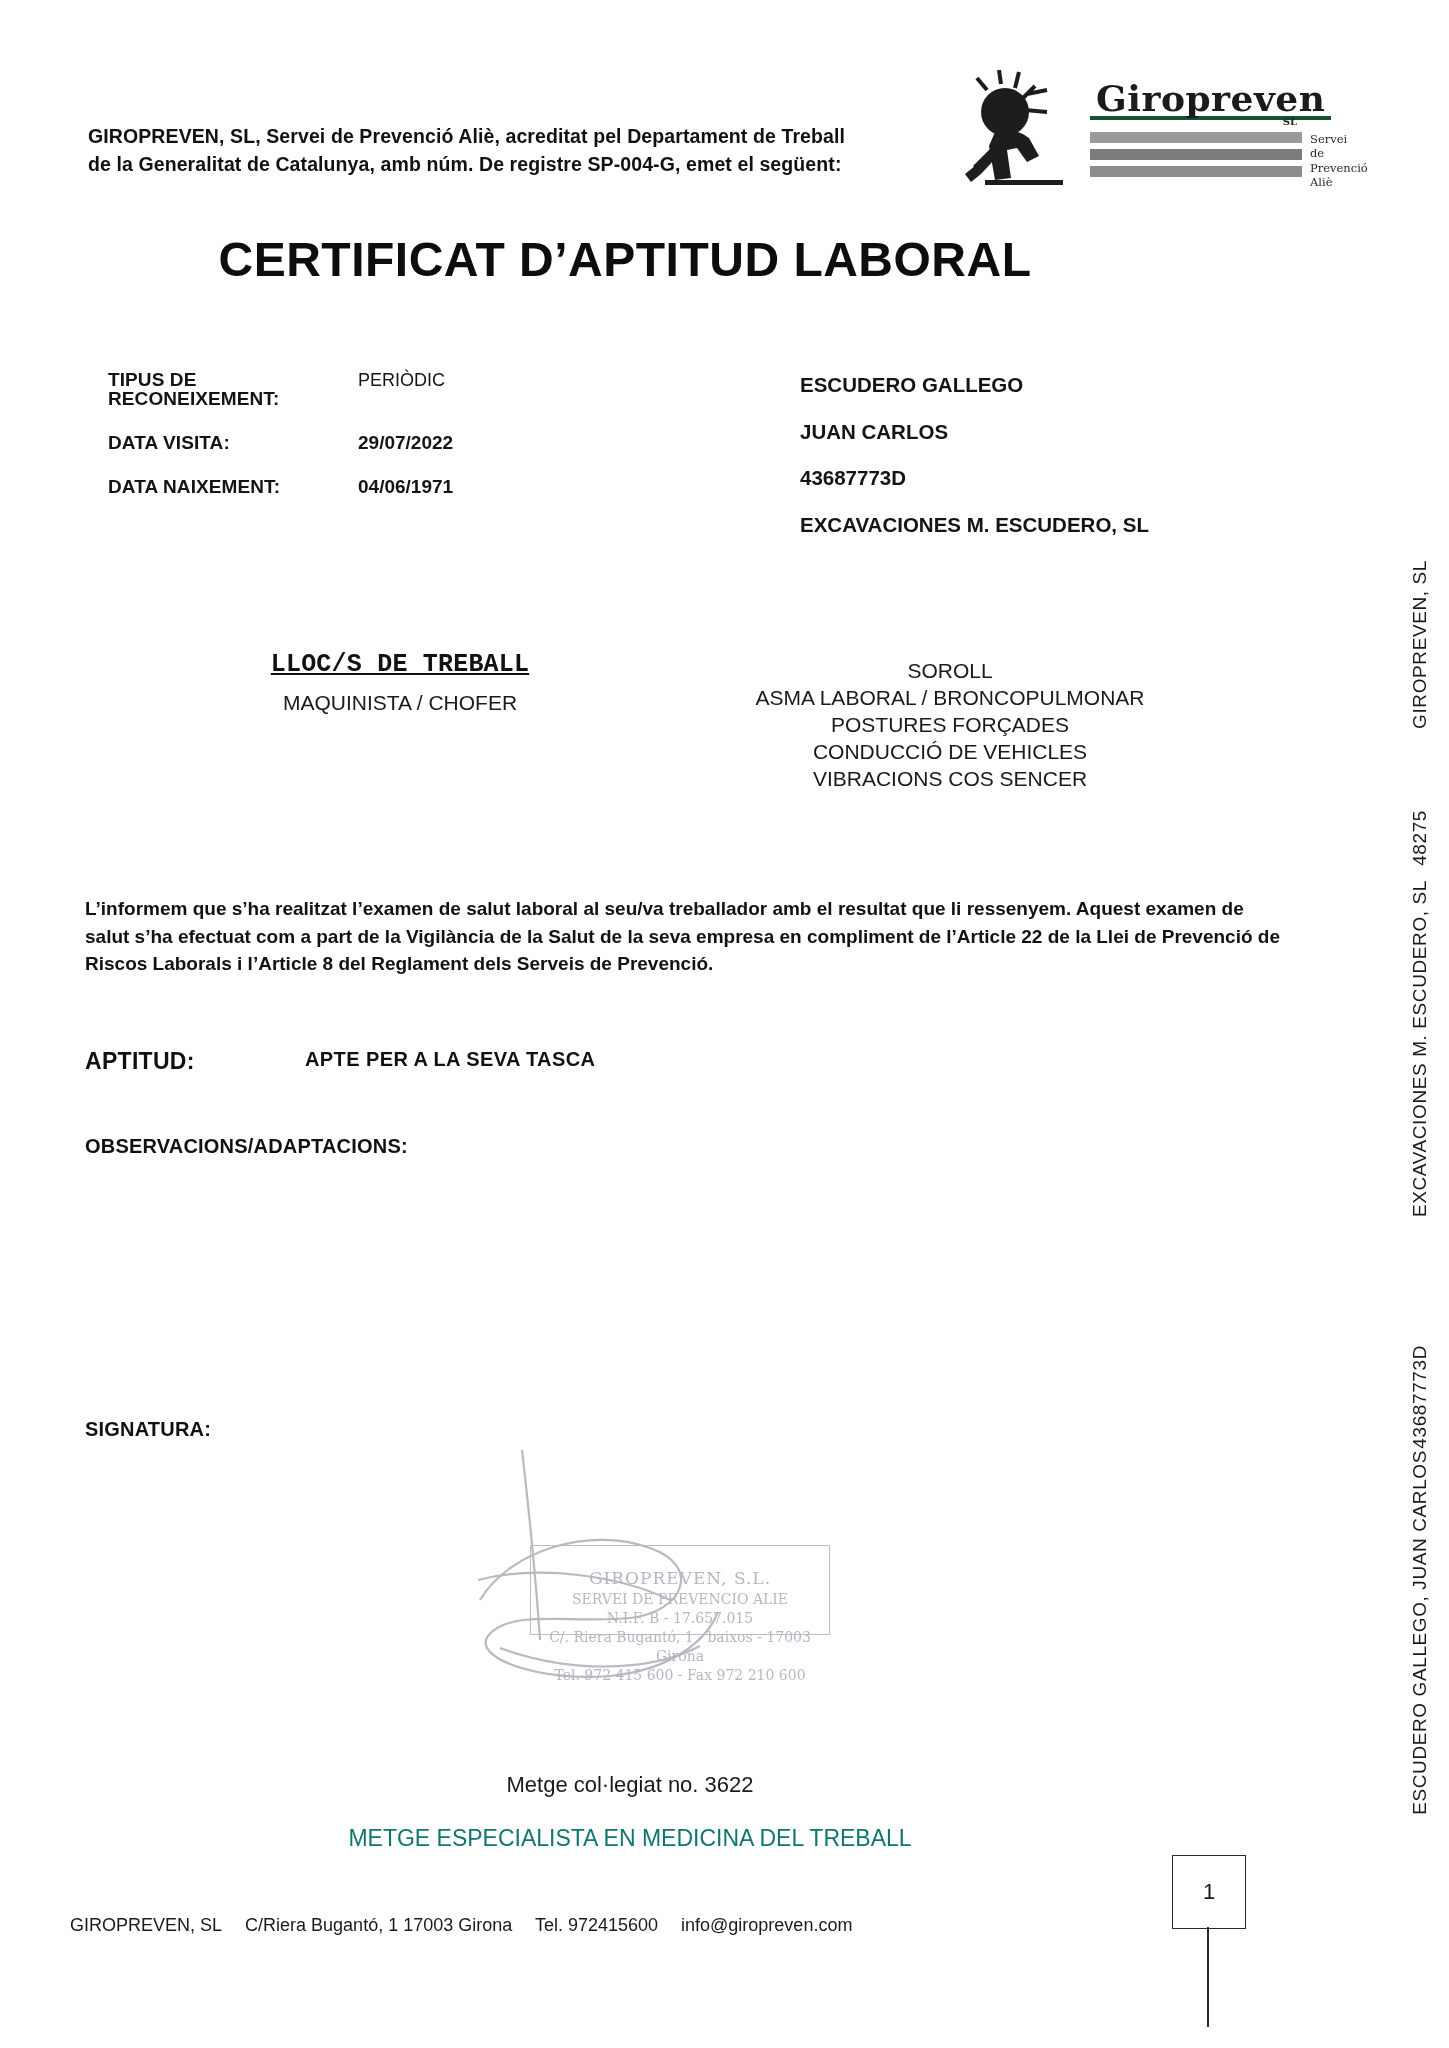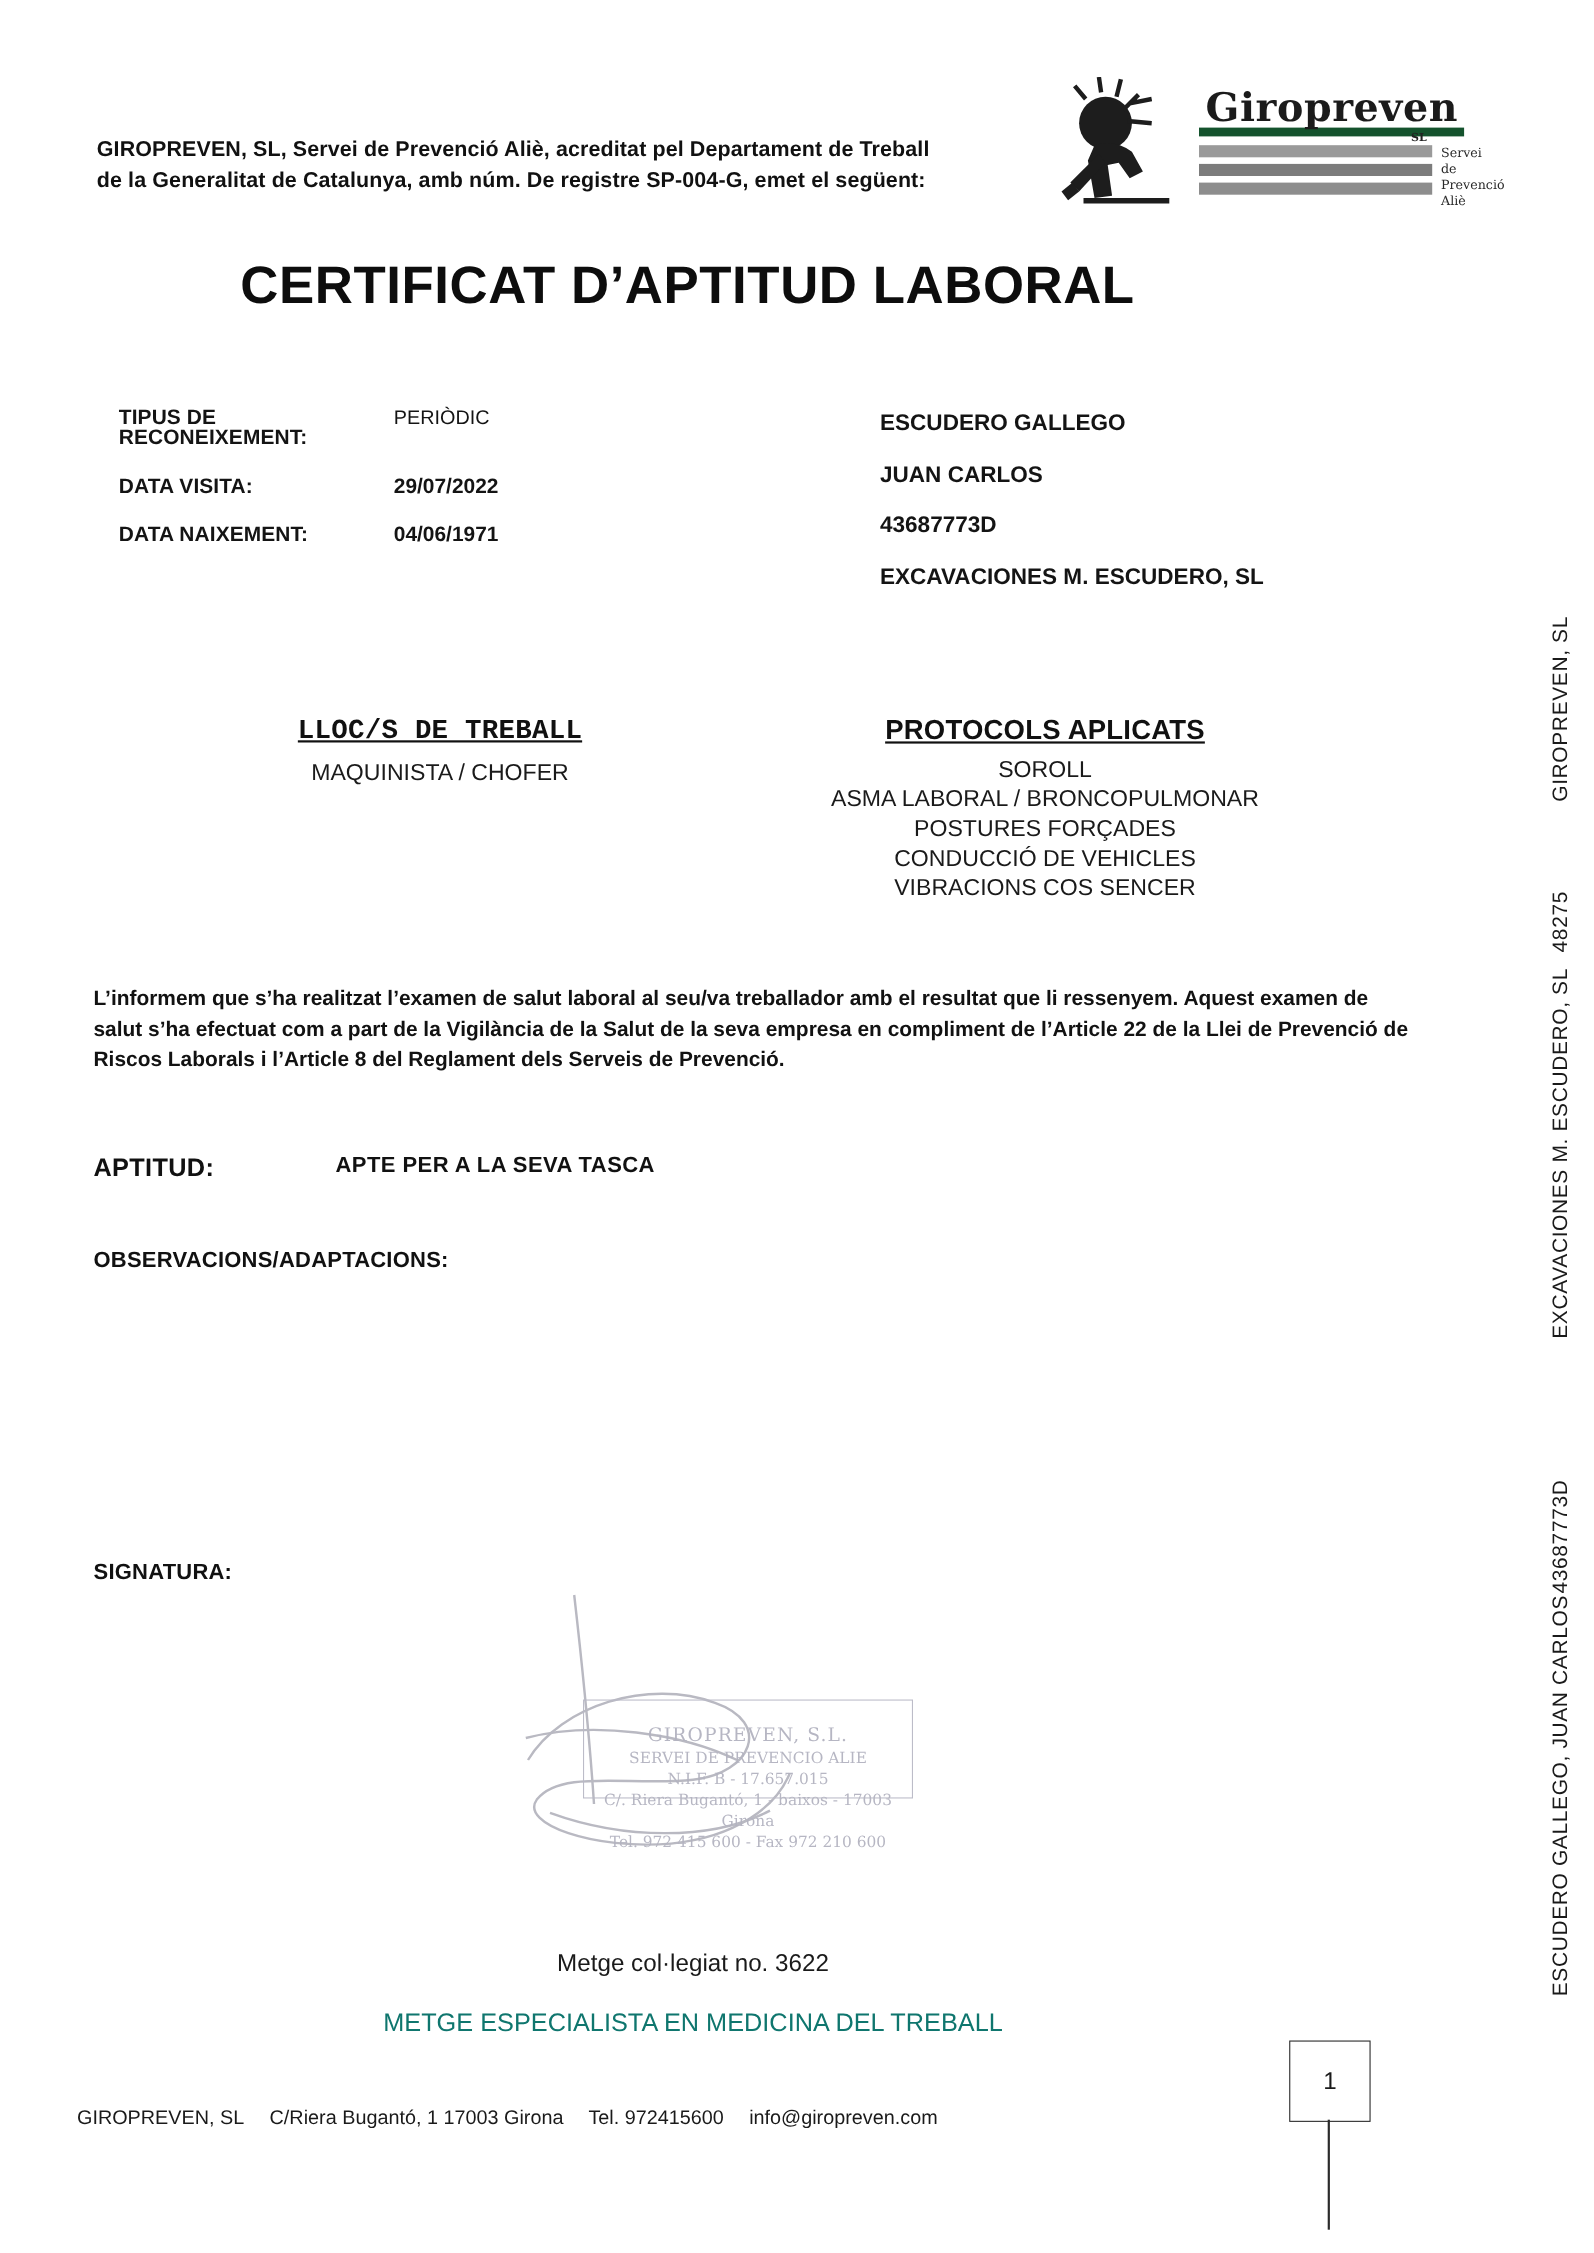--- a/index.html
+++ b/index.html
@@ -52,21 +52,21 @@
     width: 215px;
   }
   .logo-word {
     font-family: "DejaVu Serif", serif;
     font-size: 36px;
     font-weight: bold;
     color: #1b1b1b;
     letter-spacing: 0.5px;
     line-height: 1;
     padding: 2px 6px 0 6px;
-    border-bottom: 8px solid #14532d;
+    border-bottom: 4px solid #14532d;
     display: inline-block;
     text-align: right;
   }
   .logo-word-sub {
     font-family: "DejaVu Serif", serif;
     font-size: 10px;
     font-weight: bold;
     text-align: right;
     display: block;
     margin-top: -4px;
@@ -398,21 +398,20 @@
     <div>43687773D</div>
     <div>EXCAVACIONES M. ESCUDERO, SL</div>
   </div>
 
   <div class="col-jobs">
     <div class="head">LLOC/S DE TREBALL</div>
     <div class="item">MAQUINISTA / CHOFER</div>
   </div>
 
   <div class="col-protocols">
-    <div class="head">PROTOCOLS APLICATS</div>
     <div class="items">
       <div class="item">SOROLL</div>
       <div class="item">ASMA LABORAL / BRONCOPULMONAR</div>
       <div class="item">POSTURES FORÇADES</div>
       <div class="item">CONDUCCIÓ DE VEHICLES</div>
       <div class="item">VIBRACIONS COS SENCER</div>
     </div>
   </div>
 
   <div class="paragraph">L’informem que s’ha realitzat l’examen de salut laboral al seu/va treballador amb el resultat que li ressenyem. Aquest examen de salut s’ha efectuat com a part de la Vigilància de la Salut de la seva empresa en compliment de l’Article 22 de la Llei de Prevenció de Riscos Laborals i l’Article 8 del Reglament dels Serveis de Prevenció.</div>

